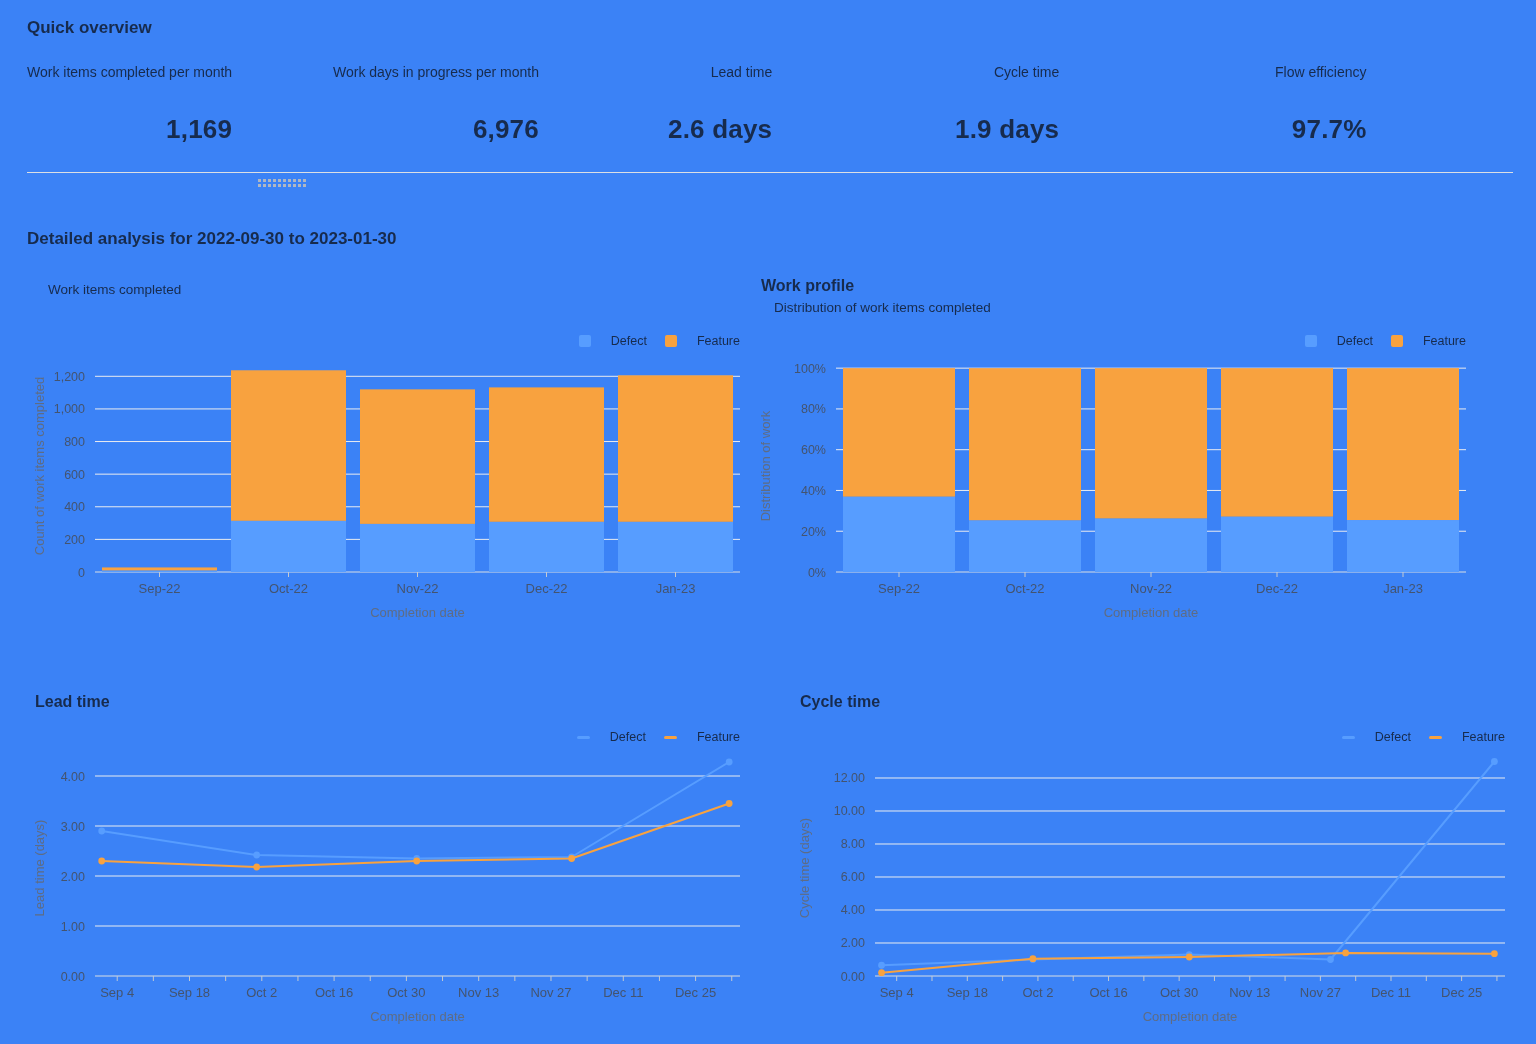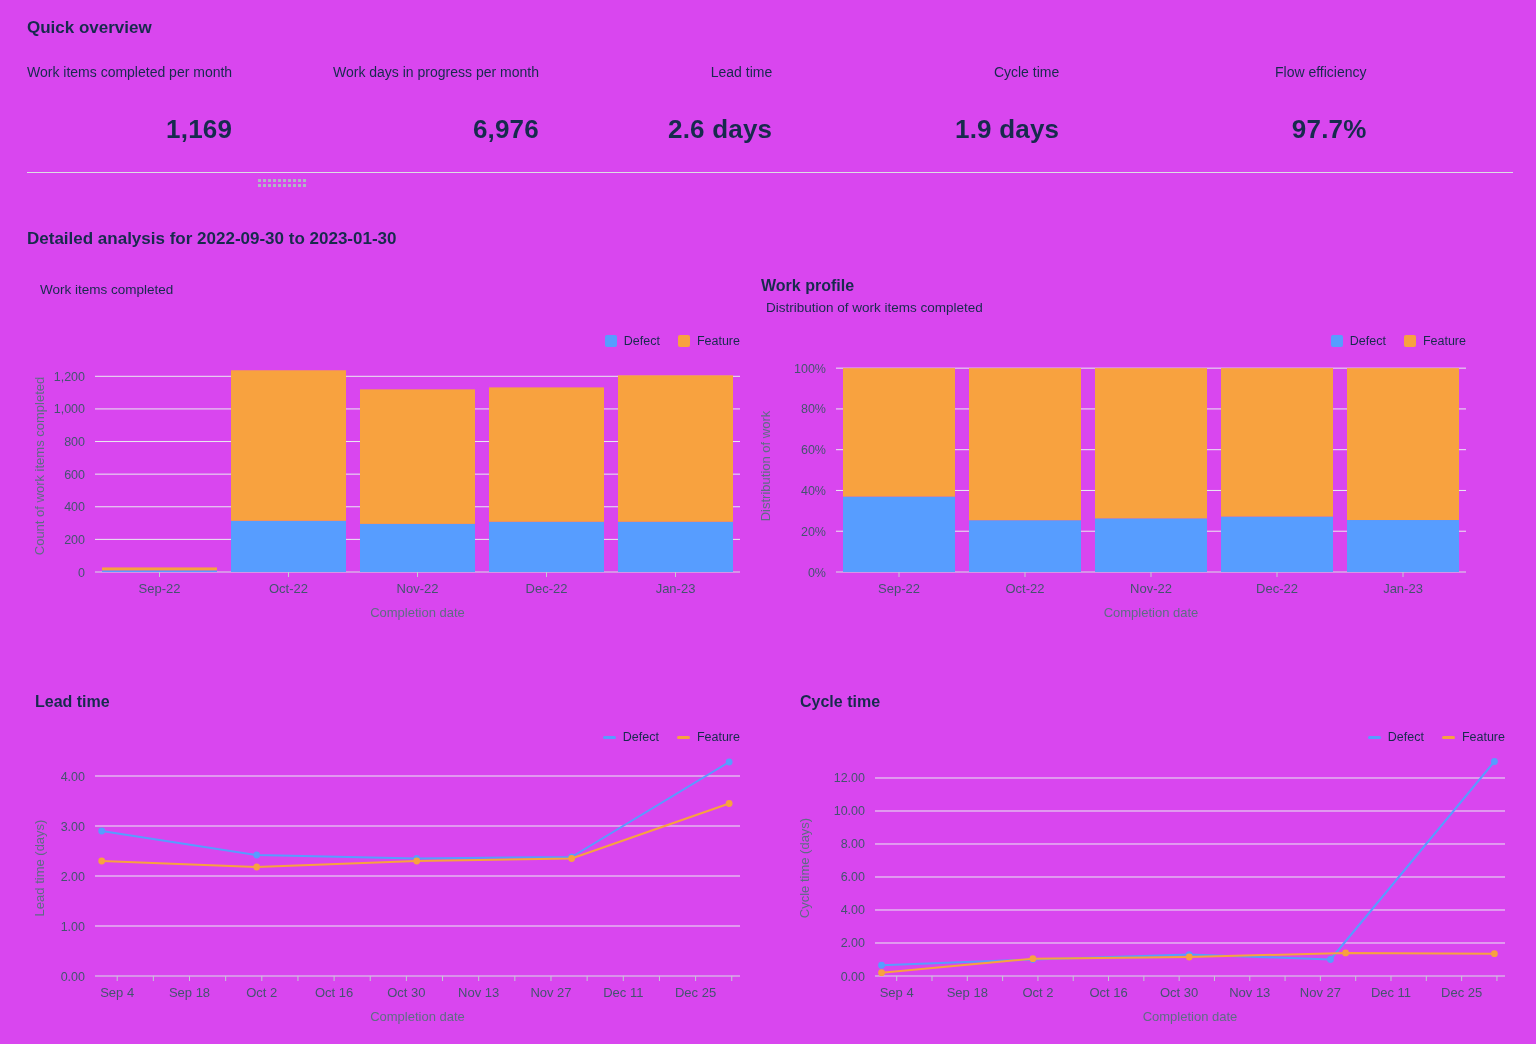--- a/index.html
+++ b/index.html
@@ -1,18 +1,18 @@
 <!DOCTYPE html>
 <html><head>
 <meta charset="utf-8">
 <style>
   * { margin:0; padding:0; box-sizing:border-box; }
   html,body { background:#fff; }
   body { font-family:"Liberation Sans","DejaVu Sans",sans-serif; color:#172B4D; }
-  .page { position:relative; width:1536px; height:1044px; background:#d946ef; overflow:hidden; }
+  .page { position:relative; width:1536px; height:1044px; background:#3b82f6; overflow:hidden; }
 
   .section-title { position:absolute; left:27px; font-size:17px; font-weight:700; color:#172B4D; }
   #quick-title { top:18px; }
   #detail-title { top:210px; font-weight:700;margin-top:19px; }
 
   .kpi { position:absolute; top:64px;text-align:right; }
   .kpi-label { font-size:14px; color:#172B4D; }
   .kpi-value { margin-top:34px; font-size:26px; font-weight:700; letter-spacing:.2px; color:#172B4D; }
 
   .divider { position:absolute; top:172px; left:27px; right:23px; height:1px; background:#DCDFE4; }
@@ -20,26 +20,26 @@
     display:flex; flex-wrap:wrap; gap:2px 2px; }
   .drag-handle i { width:3px; height:3px; background:#B0B7C3; display:block; }
 
   .chart-card { position:absolute; width:732px; padding-top:7px; }
   #card-throughput { left:30px;  top:270px; height:360px; }
   #card-work_profile { left:756px; top:270px; height:360px; }
   #card-lead_time { left:30px;  top:686px; height:356px; }
   #card-cycle_time { left:795px; top:686px; height:356px; }
 
   .chart-title { margin-left:5px; font-size:16px; font-weight:700; color:#172B4D; }
-  .chart-subtitle { margin-left:10px; margin-top:5px; font-size:13.5px; color:#172B4D; }
+  .chart-subtitle { margin-left:18px; margin-top:5px; font-size:13.5px; color:#172B4D; }
 
   .legend { position:absolute; right:22px; display:flex; gap:18px; align-items:center; }
   .bar-card .legend { top:64px; }
   .line-card .legend { top:44px; }
-  .legend-item { display:inline-flex; align-items:center; gap:7px; font-size:12.5px; color:#172B4D; cursor:default; }
+  .legend-item { display:inline-flex; align-items:center; gap:20px; font-size:12.5px; color:#172B4D; cursor:default; }
   .sw-box { width:12px; height:12px; border-radius:2px; display:inline-block; }
   .sw-line { width:13px; height:3px; border-radius:2px; display:inline-block; }
 
   svg.plot { position:absolute; left:0; }
   .bar-card svg.plot { top:82px; }
   .line-card svg.plot { top:62px; }
   svg text.tick { font:12.5px "Liberation Sans","DejaVu Sans",sans-serif; fill:#44546F; }
   svg text.xtick { font:13px "Liberation Sans","DejaVu Sans",sans-serif; fill:#44546F; }
   svg text.axis-title { font:13px "Liberation Sans","DejaVu Sans",sans-serif; fill:#5E6C84; }
 </style>

